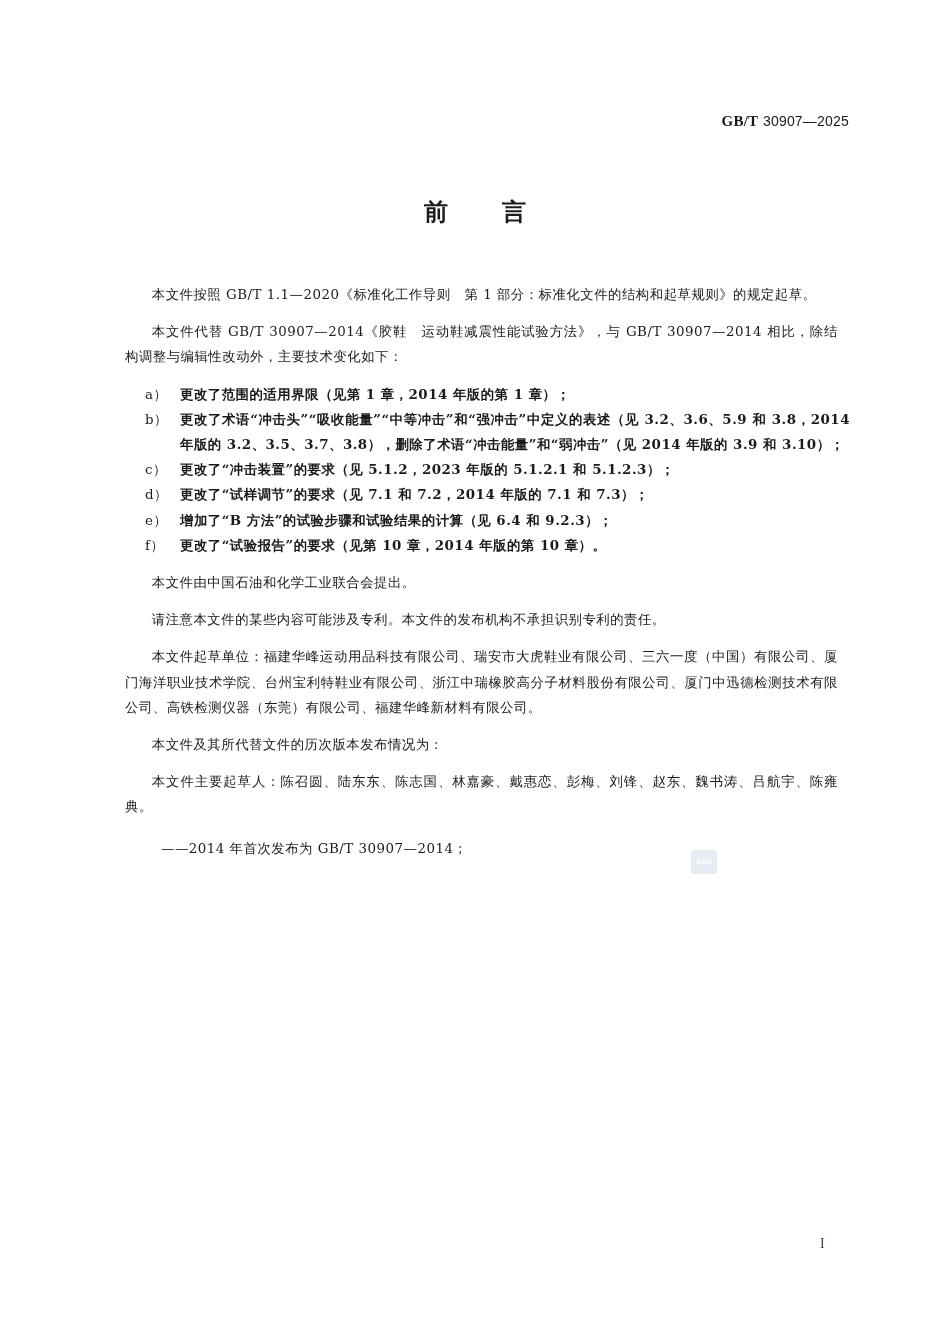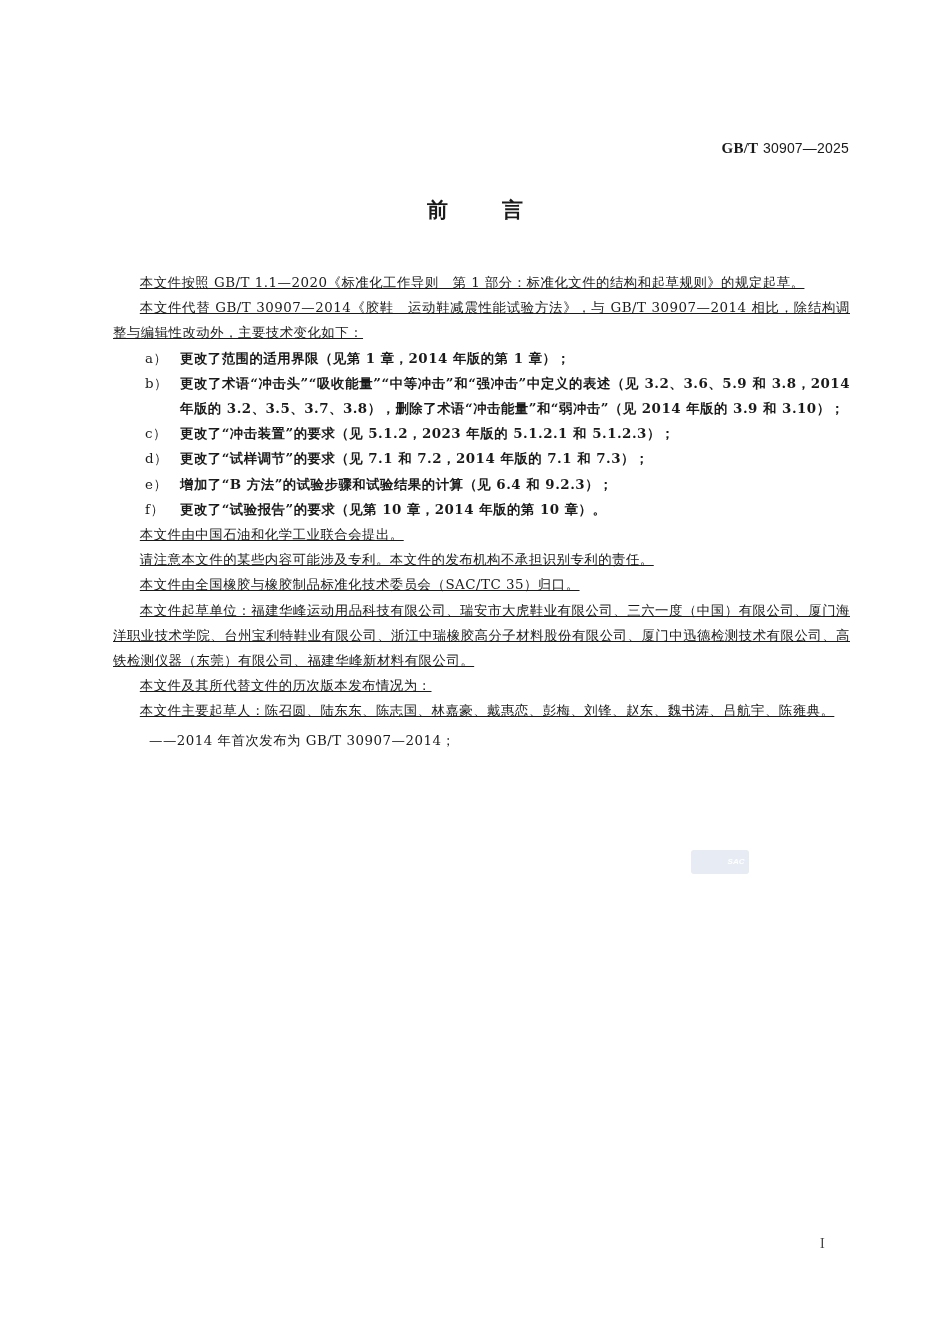--- a/index.html
+++ b/index.html
@@ -15,94 +15,91 @@
       color: #1a1a1a;
       font-family: "DejaVu Serif", "Liberation Serif", serif;
     }
     .header-code {
       position: absolute;
       top: 113px;
       right: 101px;
       font-size: 14px;
       letter-spacing: 0.2px;
       white-space: nowrap;
-      margin-top: 27px;
     }
     .header-code .gb {
       font-family: "Liberation Serif", serif;
       font-weight: bold;
       font-size: 15px;
     }
     .header-code .num {
       font-family: "Liberation Sans", sans-serif;
       font-size: 14px;
     }
     .title {
       position: absolute;
       top: 196px;
       left: 0;
       width: 950px;
       text-align: center;
       font-family: "DejaVu Sans", sans-serif;
       font-weight: bold;
-      font-size: 21px;
+      font-size: 24px;
       letter-spacing: 0;
     }
     .title span.gap { display: inline-block; width: 54px; }
     .content {
       position: absolute;
       top: 270px;
       left: 113px;
       width: 737px;
       font-size: 13.4px;
       line-height: 25.2px;
     }
     .para {
       text-indent: 2em;
       text-align: justify;
-      margin: 0;
+      margin: 12px;
       letter-spacing: 0.5px;
-      text-decoration: underline;
     }
     .item {
       display: flex;
       margin: 0;
       padding-left: 32px;
       letter-spacing: 0.5px;
     }
     .item .marker {
       width: 35px;
       flex: 0 0 35px;
     }
     .item .text {
       flex: 1;
       text-align: justify;
       font-weight: bold;
     }
     .dash-item {
-      margin: 4px;
+      margin: 16px;
       padding-left: 32px;
       letter-spacing: 0.5px;
     }
     .sac-logo {
       position: absolute;
       top: 850px;
       left: 691px;
       width: 26px;
       height: 24px;
       background: #e6ebf4;
       border-radius: 3px;
       color: #ffffff;
       font-family: "Liberation Sans", sans-serif;
       font-style: italic;
       font-weight: bold;
       font-size: 8px;
       line-height: 24px;
       text-align: center;
-      padding-left: 32px;
     }
     .page-number {
       position: absolute;
       top: 1236px;
       left: 820px;
       font-size: 14px;
       font-family: "Liberation Serif", serif;
       color: #444;
     }
   </style>
@@ -142,21 +139,20 @@
     <span class="marker">e）</span>
     <span class="text">增加了“B 方法”的试验步骤和试验结果的计算（见 6.4 和 9.2.3）；</span>
   </div>
   <div class="item">
     <span class="marker">f）</span>
     <span class="text">更改了“试验报告”的要求（见第 10 章，2014 年版的第 10 章）。</span>
   </div>
 
   <p class="para">本文件由中国石油和化学工业联合会提出。</p>
   <p class="para">请注意本文件的某些内容可能涉及专利。本文件的发布机构不承担识别专利的责任。</p>
-  <p class="para">本文件由全国橡胶与橡胶制品标准化技术委员会（SAC/TC 35）归口。</p>
   <p class="para">本文件起草单位：福建华峰运动用品科技有限公司、瑞安市大虎鞋业有限公司、三六一度（中国）有限公司、厦门海洋职业技术学院、台州宝利特鞋业有限公司、浙江中瑞橡胶高分子材料股份有限公司、厦门中迅德检测技术有限公司、高铁检测仪器（东莞）有限公司、福建华峰新材料有限公司。</p>
   <p class="para">本文件及其所代替文件的历次版本发布情况为：</p>
   <p class="para">本文件主要起草人：陈召圆、陆东东、陈志国、林嘉豪、戴惠恋、彭梅、刘锋、赵东、魏书涛、吕航宇、陈雍典。</p>
   <p class="dash-item">——2014 年首次发布为 GB/T 30907—2014；</p>
 </div>
 
 <div class="sac-logo">SAC</div>
 
 <div class="page-number">I</div>
 

